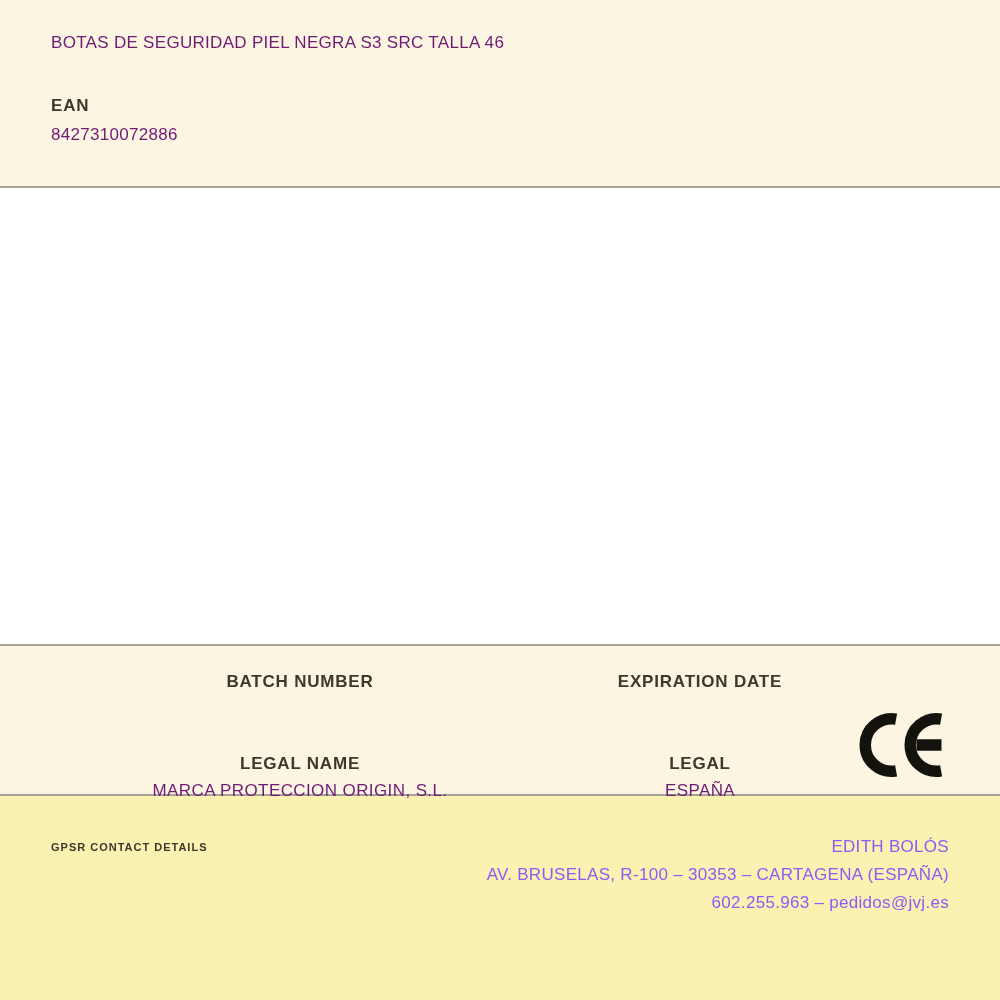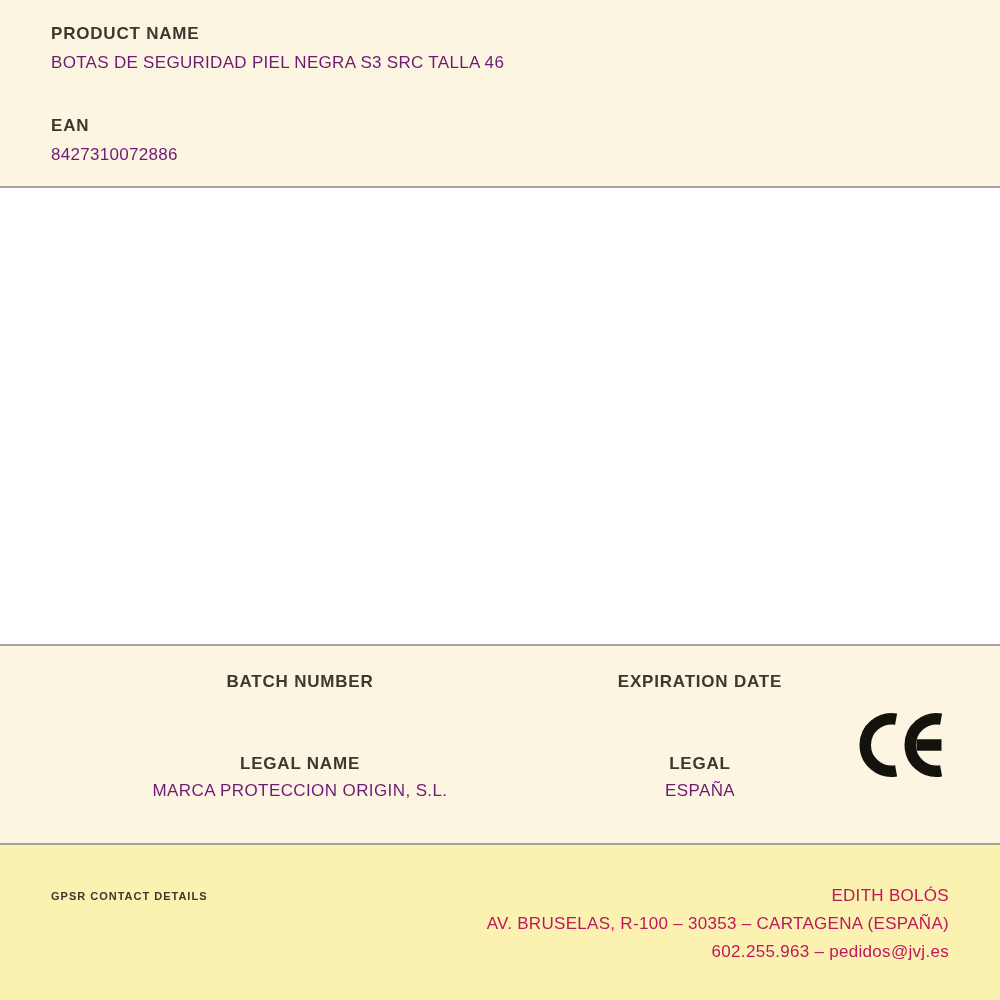--- a/index.html
+++ b/index.html
@@ -44,21 +44,21 @@
   }
   .field + .field { margin-top: 42px; }
   
   .sec-blank {
     height: 456px;
     background: #ffffff;
     flex: 0 0 auto;
   }
   
   .sec-batch {
-    height: 197px;
+    height: 148px;
     background: #fbf5e1;
     position: relative;
     flex: 0 0 auto;
   }
   .two-col {
     display: flex;
     margin-left: 100px;
     width: 800px;
   }
   .two-col .col {
@@ -92,32 +92,31 @@
     font-weight: 700;
     letter-spacing: 1px;
     color: #3d382e;
     line-height: 28px;
     white-space: nowrap;
   }
   .gpsr-lines {
     text-align: right;
     font-size: 17px;
     letter-spacing: 0.3px;
-    color: #be185d;
+    color: #8b5cf6;
     line-height: 28px;
   }
 </style>
 </head>
 <body>
 
 <div class="sheet">
 
   <section class="sec-top">
     <div class="field">
-      <div class="field-label">PRODUCT NAME</div>
       <div class="field-value">BOTAS DE SEGURIDAD PIEL NEGRA S3 SRC TALLA 46</div>
     </div>
     <div class="field">
       <div class="field-label">EAN</div>
       <div class="field-value">8427310072886</div>
     </div>
   </section>
 
   <div class="divider"></div>
 

